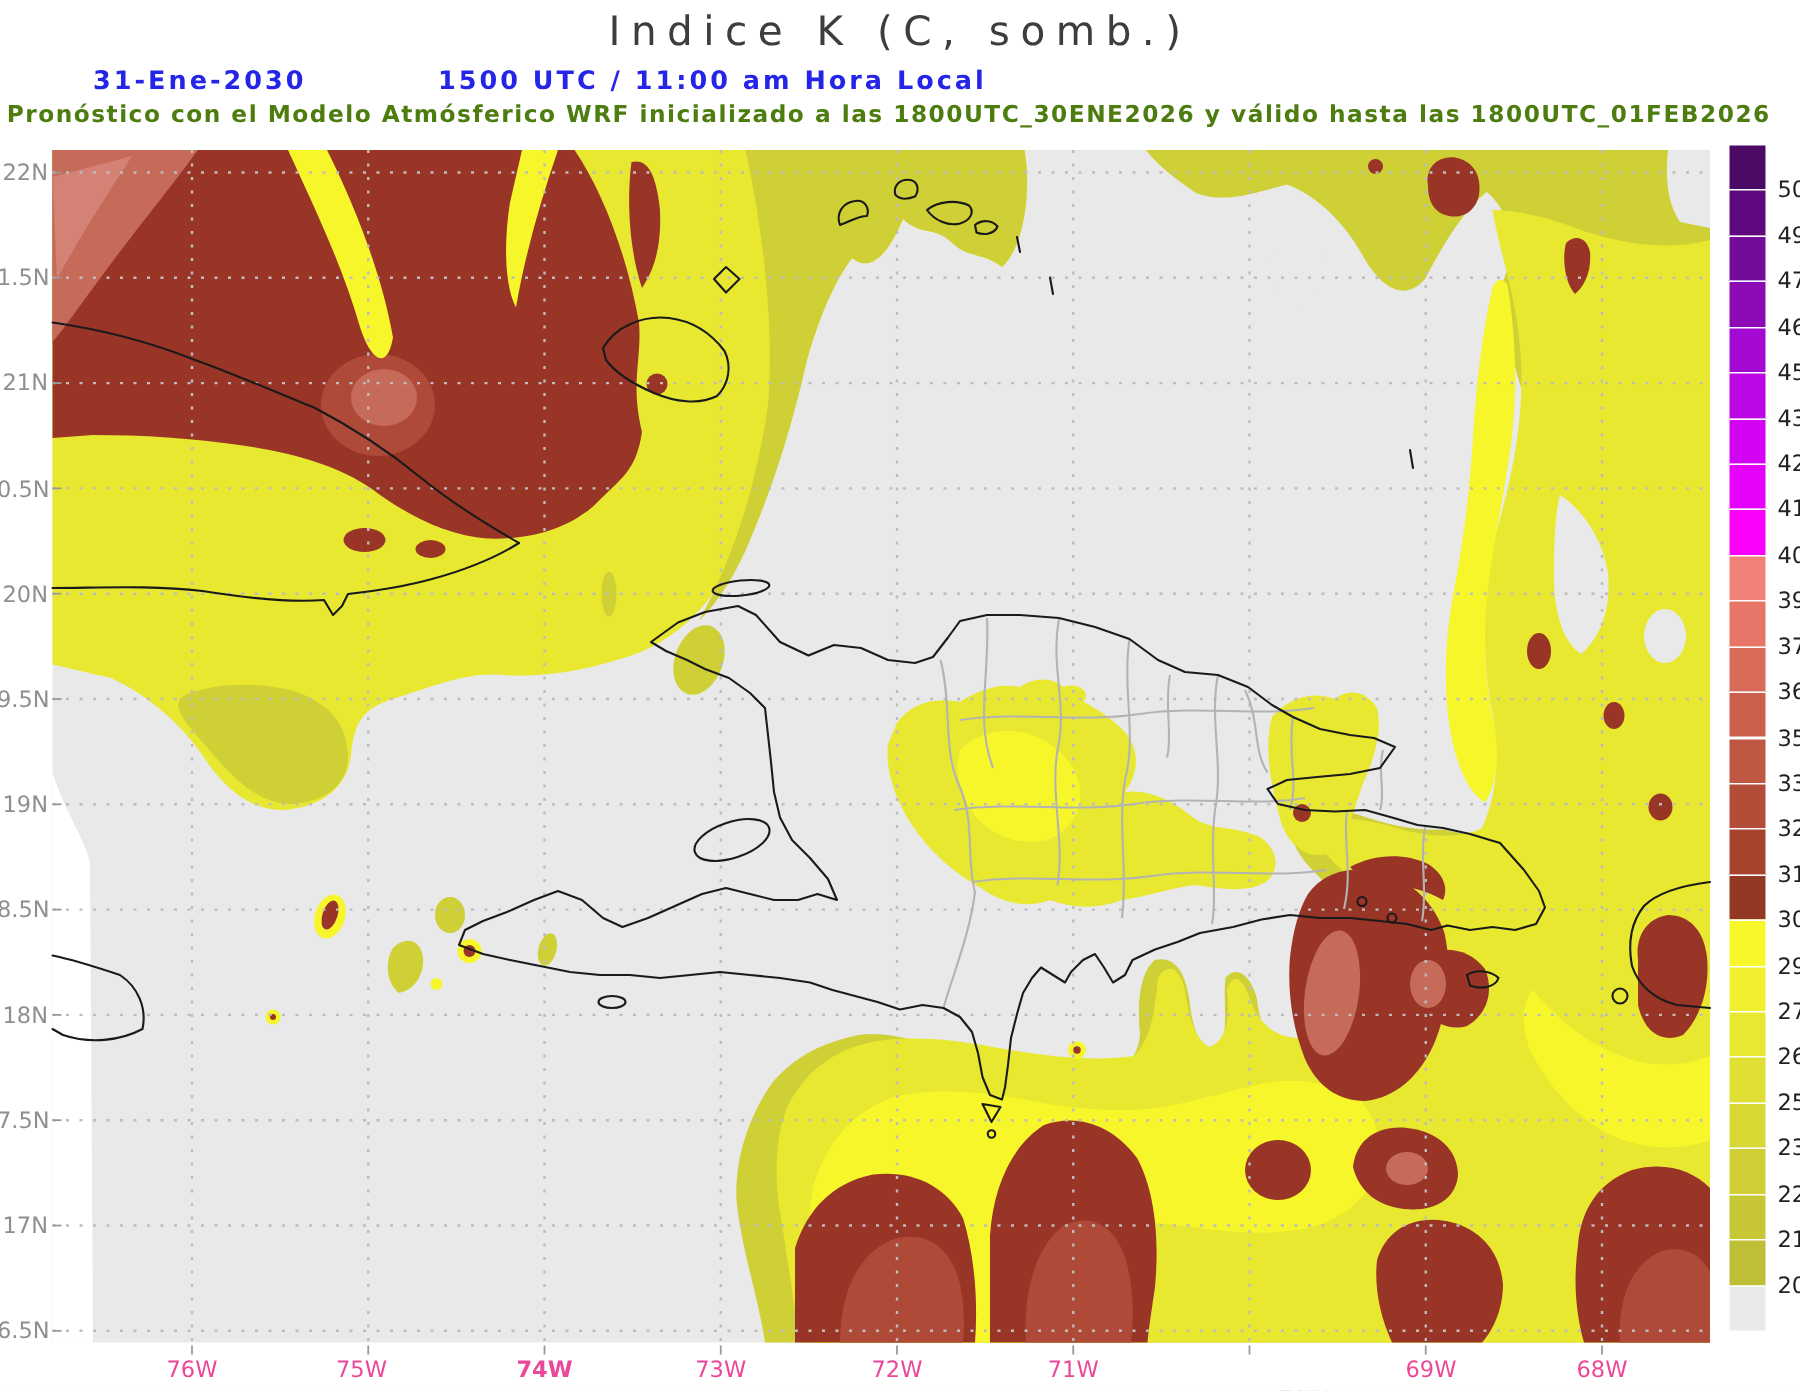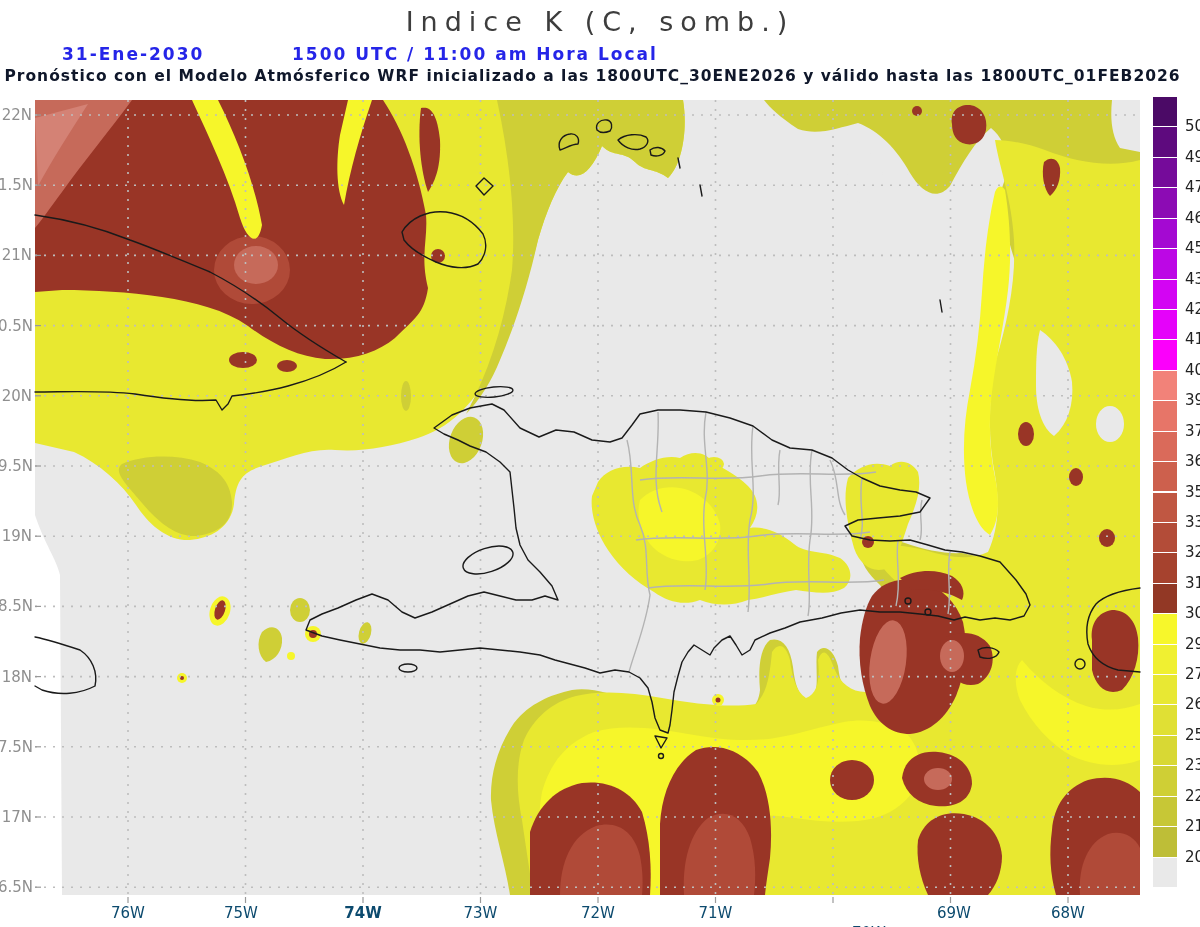--- a/index.html
+++ b/index.html
@@ -5,23 +5,23 @@
   html,body{margin:0;padding:0;background:#ffffff;}
   .page{position:relative;width:1200px;height:927px;background:#ffffff;overflow:hidden;
         font-family:"DejaVu Sans","Liberation Sans",sans-serif;}
   .title{position:absolute;top:6px;left:0;width:1200px;text-align:center;
          font-size:27px;letter-spacing:7px;color:#3d3d3d;font-weight:400;}
   .dateline{position:absolute;top:44px;left:0;width:1200px;font-size:17px;
             letter-spacing:2px;color:#2525e8;font-weight:bold;}
   .dateline .d{position:absolute;left:62px;top:0;}
   .dateline .t{position:absolute;left:292px;top:0;}
   .forecastline{position:absolute;top:67px;left:0;width:1185px;text-align:center;
-                font-size:15.5px;letter-spacing:1px;color:#0f172a;font-weight:bold;}
+                font-size:15.5px;letter-spacing:1px;color:#4d7c0f;font-weight:bold;}
   .latlab{position:absolute;font-size:15px;color:#8f8f8f;text-align:right;width:34px;left:-2px;}
-  .lonlab{position:absolute;font-size:15px;color:#0c4a6e;text-align:center;width:50px;top:904px;}
+  .lonlab{position:absolute;font-size:15px;color:#ec4899;text-align:center;width:50px;top:904px;}
   .cbar-seg{position:absolute;left:1152px;width:26px;border:1px solid #ffffff;box-sizing:border-box;}
   .cbar-lab{position:absolute;left:1185px;font-size:15px;color:#222;}
   .attrib{position:absolute;left:917px;top:871px;width:210px;height:26px;background:#ffffff;
           border:1.5px solid #a8a8a8;box-sizing:border-box;text-align:center;
           font-family:"DejaVu Sans Mono","Liberation Mono",monospace;font-size:15px;
           font-weight:bold;color:#4a4a4a;line-height:23px;}
   .attrib .sis{color:#2558e8;}
   .attrib .pi{color:#2558e8;font-style:italic;font-size:17px;}
 </style>
 </head>

